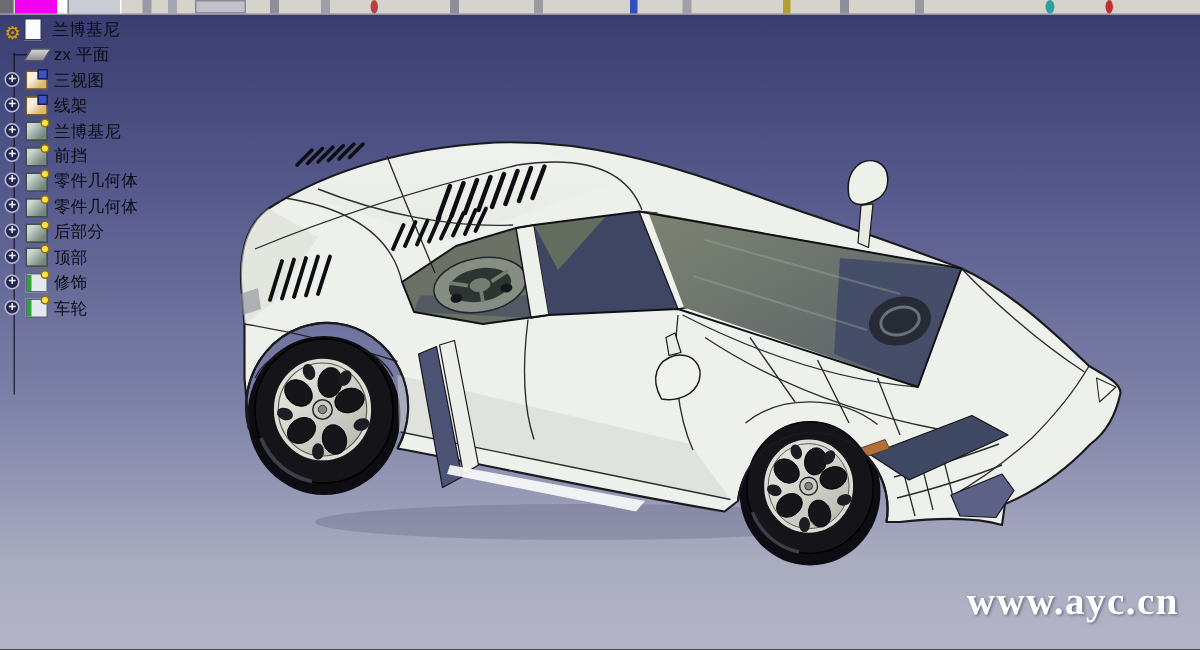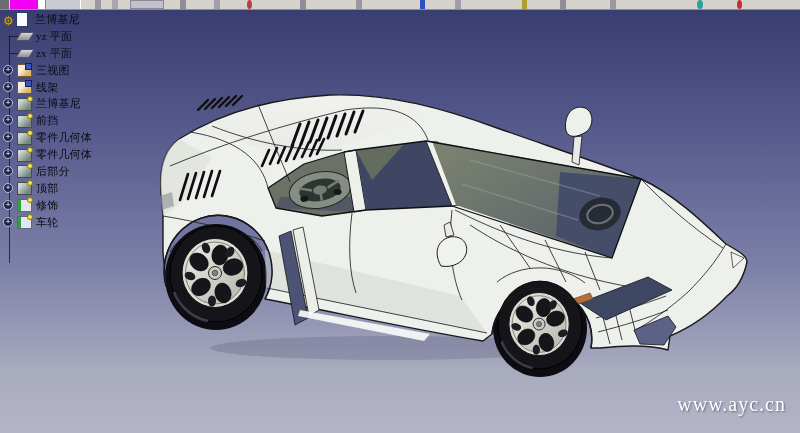--- a/index.html
+++ b/index.html
@@ -7,21 +7,21 @@
     --tree-text:#0a0a12;
   }
   html,body{margin:0;padding:0;background:#222;}
   #app{position:relative;width:800px;height:433px;overflow:hidden;
        font-family:"Liberation Sans",sans-serif;
        background:linear-gradient(180deg,var(--bg-top) 0%,#54578a 28%,var(--bg-mid) 62%,#a9abbf 86%,var(--bg-bottom) 100%);}
   
   #toolbar{position:absolute;left:0;top:0;width:800px;height:9px;background:#d6d3cd;border-bottom:1px solid #8e8c96;}
   .tb-sq{position:absolute;top:0;height:9px;}
   
-  #tree{position:absolute;left:2px;top:11px;width:150px;z-index:5;font-family:Liberation Serif, serif;}
+  #tree{position:absolute;left:2px;top:11px;width:150px;z-index:5;}
   .tree-row{position:relative;height:16.9px;display:flex;align-items:center;}
   .tree-label{font-size:11px;color:var(--tree-text);white-space:nowrap;letter-spacing:.2px;}
   .tree-vline{position:absolute;left:7px;top:24px;width:1px;height:228px;background:#101018;opacity:.75;}
   .stub{position:absolute;left:7px;top:8px;width:9px;height:1px;background:#101018;opacity:.75;}
   .expander{position:absolute;left:1px;top:3px;width:10px;height:10px;border:1px solid #bcbfd9;border-radius:50%;
             background:#23264c;color:#eceef8;font-size:9px;font-weight:bold;line-height:9px;text-align:center;box-sizing:border-box;cursor:pointer;}
   .expander span{position:relative;top:-1px;left:.2px;}
   .icon{position:relative;width:17px;height:14px;flex:none;margin-left:14px;margin-right:3px;}
   .root-row .icon{margin-left:0;width:30px;}
   
@@ -39,22 +39,22 @@
   
   .icon-surface::before{content:"";position:absolute;left:1px;top:1px;width:13px;height:11px;
             background:linear-gradient(135deg,#ccd7d1 20%,#76867f 80%);border:1px solid #3f4f49;}
   .icon-surface::after{content:"";position:absolute;right:0;top:-1px;width:4px;height:4px;background:#ffe24a;border-radius:50%;border:1px solid #8a7410;}
   
   .icon-dressup::before{content:"";position:absolute;left:1px;top:1px;width:13px;height:11px;background:#e4e8ee;border:1px solid #5a6878;
             box-shadow:inset 3px 0 0 #2fa33a;}
   .icon-dressup::after{content:"";position:absolute;right:0;top:-1px;width:4px;height:4px;background:#ffe24a;border-radius:50%;border:1px solid #8a7410;}
   
   #viewport{position:absolute;inset:0;}
-  #watermark{position:absolute;right:14px;bottom:17px;font-family:"Liberation Serif",serif;font-weight:normal;
-             font-size:20px;color:#ffffff;letter-spacing:1px;text-shadow:1px 1px 2px rgba(40,40,70,.55);z-index:6;}
+  #watermark{position:absolute;right:14px;bottom:17px;font-family:"Liberation Serif",serif;font-weight:bold;
+             font-size:26px;color:#ffffff;letter-spacing:1px;text-shadow:1px 1px 2px rgba(40,40,70,.55);z-index:6;}
 </style>
 </head>
 <body>
 
 <div id="app">
 
   <div id="toolbar">
     <div class="tb-sq" style="left:0;width:9px;background:#6c6c74;"></div>
     <div class="tb-sq" id="swatch" style="left:10px;width:28px;background:#f200f2;"></div>
     <div class="tb-sq" style="left:38px;width:7px;background:#ffffff;"></div>
@@ -261,25 +261,20 @@
   <div id="tree">
     <div class="tree-vline"></div>
     <div class="tree-row root-row">
       <span class="icon icon-part"></span>
       <span class="tree-label">兰博基尼</span>
     </div>
     <div id="tree-items">
         <div class="tree-row">
           <div class="stub"></div>
           <span class="icon icon-plane"></span>
-          <span class="tree-label">yz 平面</span>
-        </div>
-        <div class="tree-row">
-          <div class="stub"></div>
-          <span class="icon icon-plane"></span>
           <span class="tree-label">zx 平面</span>
         </div>
         <div class="tree-row">
           <div class="expander"><span>+</span></div>
           <span class="icon icon-geoset"></span>
           <span class="tree-label">三视图</span>
         </div>
         <div class="tree-row">
           <div class="expander"><span>+</span></div>
           <span class="icon icon-geoset"></span>

